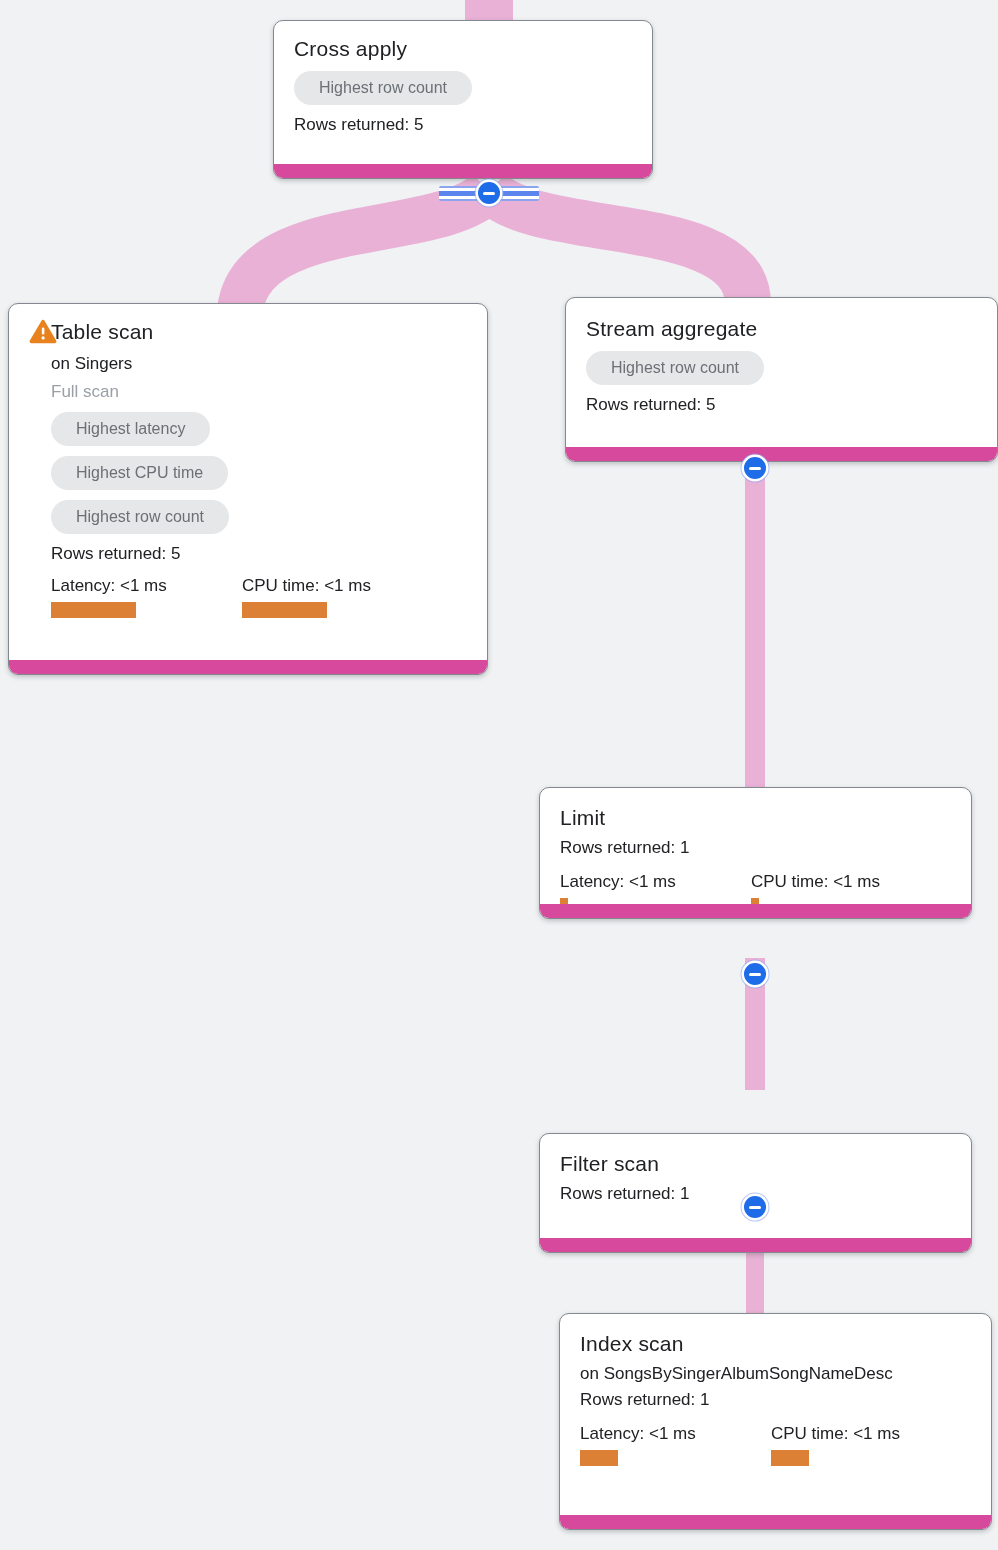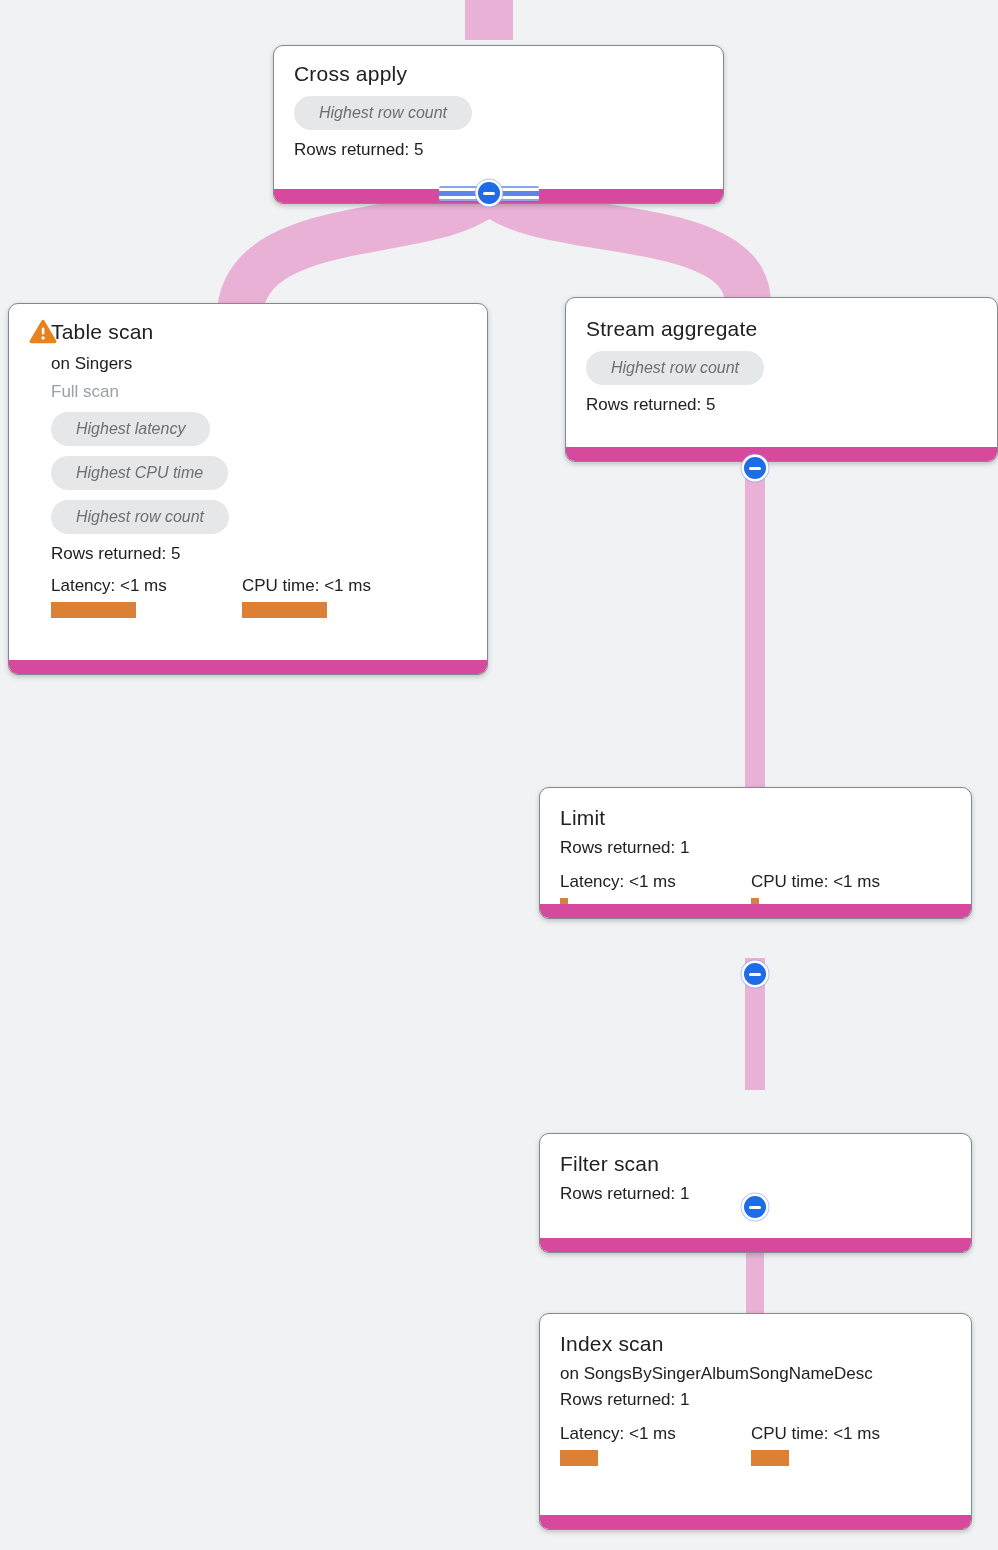--- a/index.html
+++ b/index.html
@@ -61,21 +61,20 @@
   .pill {
     display: table;
     background: #e6e7e9;
     color: #6b7075;
     font-size: 16px;
     line-height: 20px;
     padding: 7px 25px;
     border-radius: 17px;
     margin-bottom: 10px;
     white-space: nowrap;
-    font-style: italic;
   }
   .rows {
     font-size: 17px;
     color: #202124;
     margin-bottom: 12px;
   }
   .metrics { display: flex; }
   .metric { width: 191px; }
   .metric-label {
     font-size: 17px;
@@ -139,21 +138,21 @@
 
   <svg class="links" width="998" height="1550" viewBox="0 0 998 1550">
     <path d="M489,-10 L489,40" stroke="#eab1d6" stroke-width="48" fill="none"></path>
     <path d="M489,190 C440,242 252,212 240,310" stroke="#eab1d6" stroke-width="46" fill="none"></path>
     <path d="M489,190 C538,242 748,212 748,304" stroke="#eab1d6" stroke-width="46" fill="none"></path>
     <path d="M755,455 L755,795" stroke="#eab1d6" stroke-width="20" fill="none"></path>
     <path d="M755,958 L755,1090" stroke="#eab1d6" stroke-width="20" fill="none"></path>
     <path d="M755,1192 L755,1322" stroke="#eab1d6" stroke-width="18" fill="none"></path>
   </svg>
 
-  <div class="card" style="left:273px; top:45px; width:451px; height:159px;">
+  <div class="card" style="left:273px; top:20px; width:380px; height:159px;">
     <div class="card-content">
       <div class="title">Cross apply</div>
       <div class="pill">Highest row count</div>
       <div class="rows">Rows returned: 5</div>
     </div>
     <div class="accent"></div>
   </div>
 
   <div class="card" style="left:8px; top:303px; width:480px; height:372px;">
     <span class="warning">
@@ -213,21 +212,21 @@
   </div>
 
   <div class="card" style="left:539px; top:1133px; width:433px; height:120px;">
     <div class="card-content" style="padding-top:18px;">
       <div class="title" style="margin-bottom:8px;">Filter scan</div>
       <div class="rows">Rows returned: 1</div>
     </div>
     <div class="accent"></div>
   </div>
 
-  <div class="card" style="left:539px; top:1313px; width:433px; height:217px;">
+  <div class="card" style="left:559px; top:1313px; width:433px; height:217px;">
     <div class="card-content" style="padding-top:18px;">
       <div class="title" style="margin-bottom:8px;">Index scan</div>
       <div class="sub" style="margin-bottom:6px;">on SongsBySingerAlbumSongNameDesc</div>
       <div class="rows" style="margin-bottom:14px;">Rows returned: 1</div>
       <div class="metrics">
         <div class="metric">
           <div class="metric-label">Latency: &lt;1 ms</div>
           <div class="bar bar-sm"></div>
         </div>
         <div class="metric">

